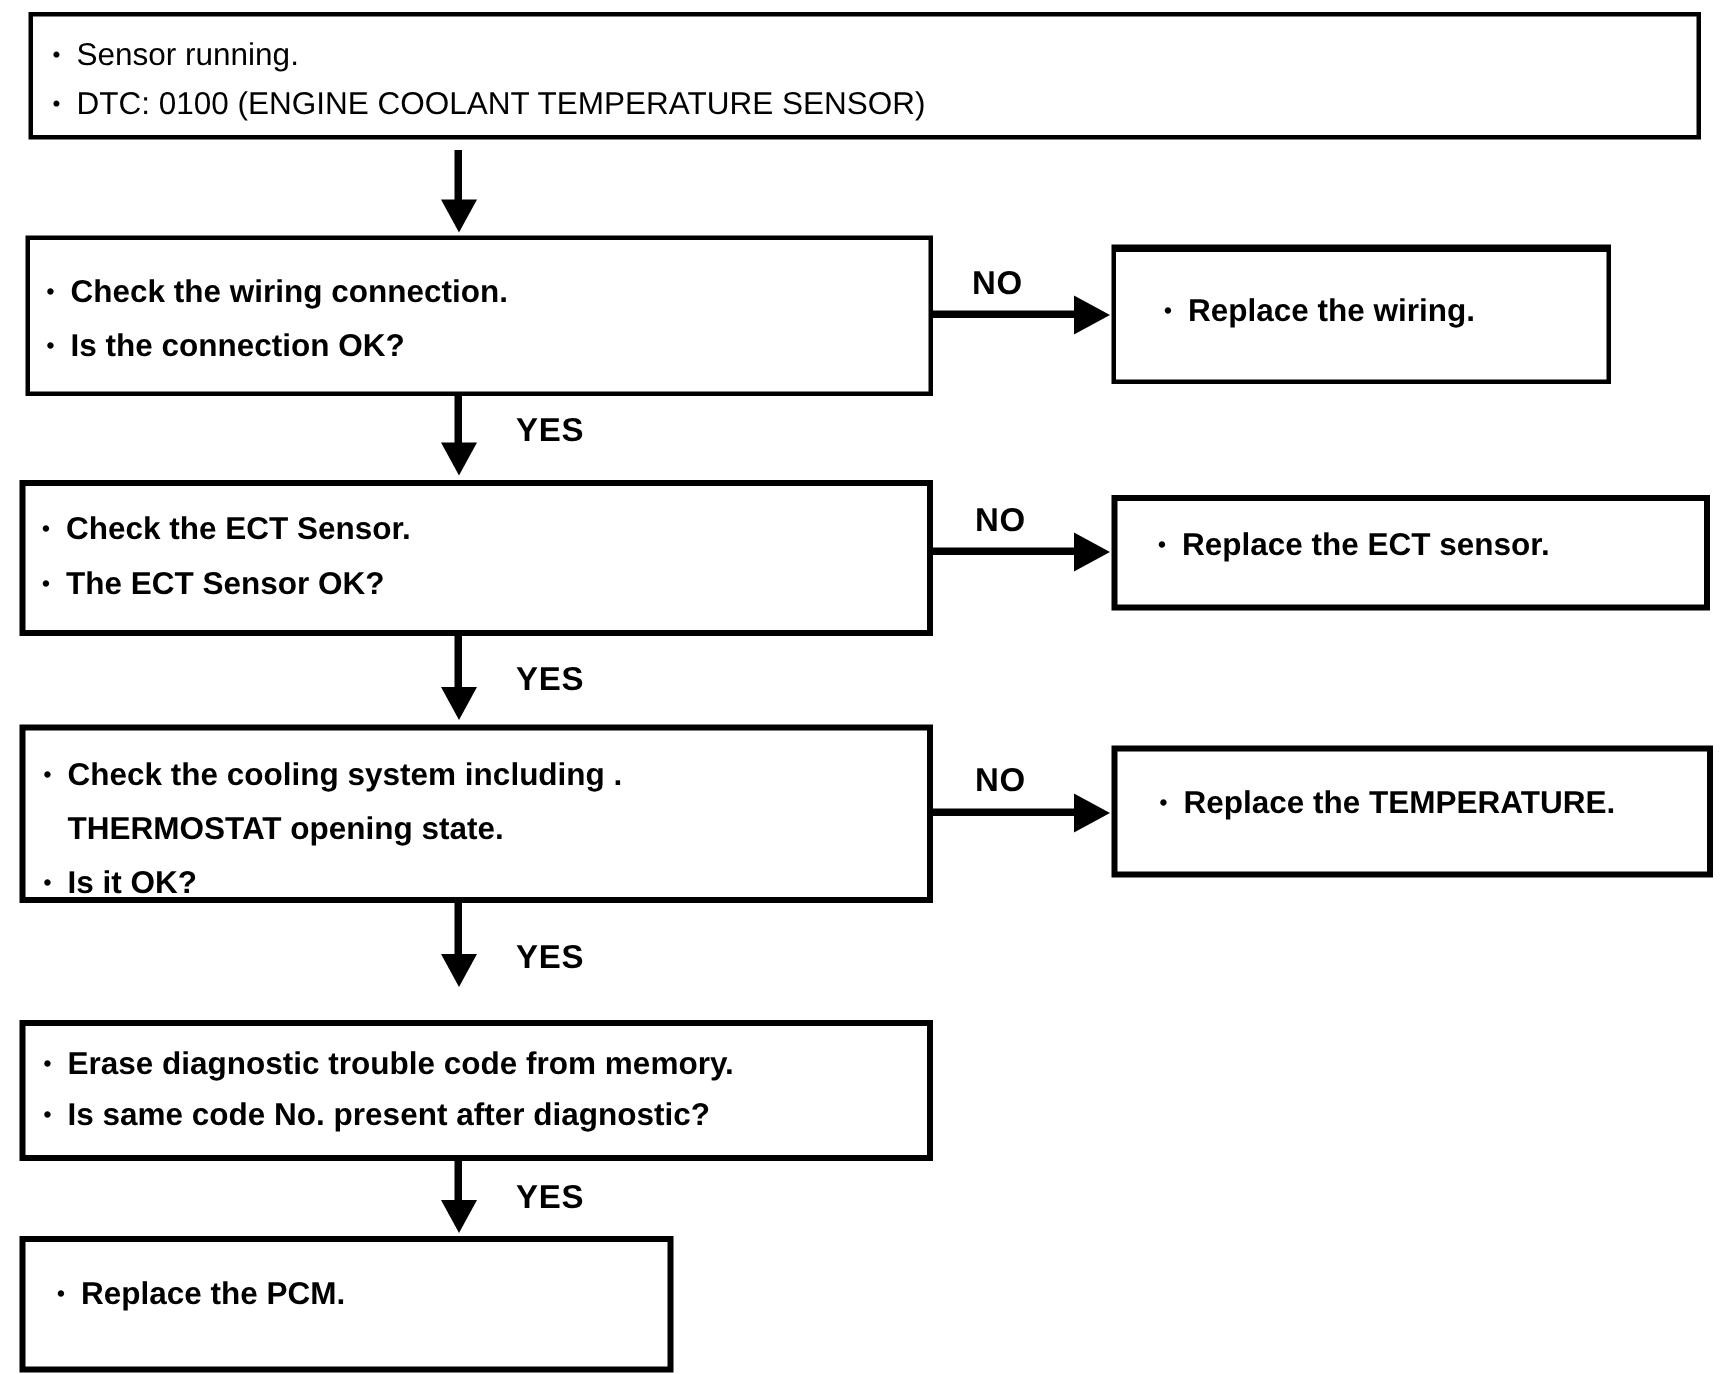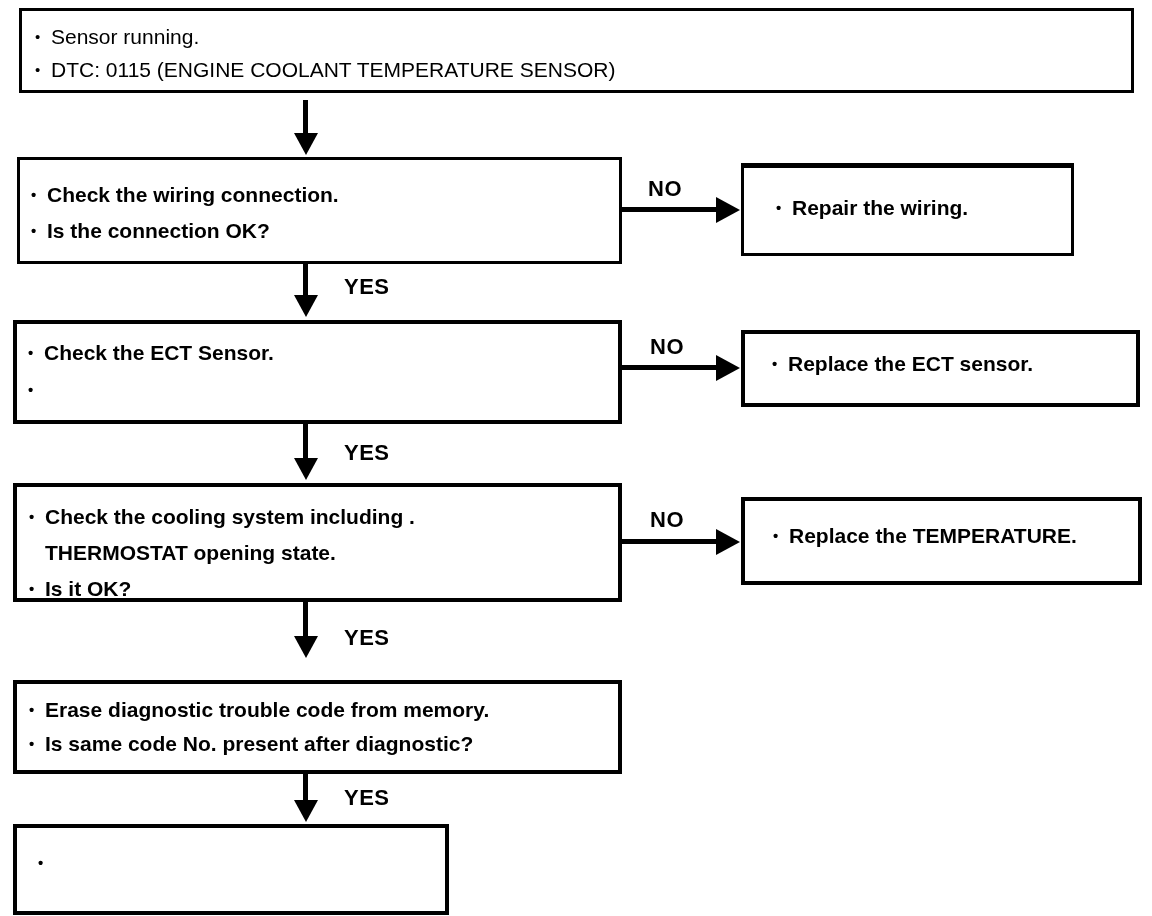--- a/index.html
+++ b/index.html
@@ -130,21 +130,21 @@
 <div id="canvas">
 
   <div class="node" id="node-start">
     <div class="node-lines">
       <div class="line">
         <span class="bullet">•</span>
         <span class="line-text">Sensor running.</span>
       </div>
       <div class="line">
         <span class="bullet">•</span>
-        <span class="line-text">DTC: 0115 (ENGINE COOLANT TEMPERATURE SENSOR)</span>
+        <span class="line-text">DTC: 0100 (ENGINE COOLANT TEMPERATURE SENSOR)</span>
       </div>
     </div>
   </div>
 
   <div class="vline" style="left:303px; top:100px; height:44px;"></div>
   <div class="arrow-down" style="left:294px; top:133px;"></div>
 
   <div class="node" id="node-wiring">
     <div class="node-lines">
       <div class="line">
@@ -159,37 +159,38 @@
   </div>
 
   <div class="hline" style="left:621px; top:207px; width:98px;"></div>
   <div class="arrow-right" style="left:716px; top:197px;"></div>
   <div class="edge-label" style="left:648px; top:176px;">NO</div>
 
   <div class="node" id="node-repair-wiring">
     <div class="node-lines">
       <div class="line">
         <span class="bullet">•</span>
-        <span class="line-text">Repair the wiring.</span>
+        <span class="line-text">Replace the wiring.</span>
       </div>
     </div>
   </div>
 
   <div class="vline" style="left:303px; top:264px; height:37px;"></div>
   <div class="arrow-down" style="left:294px; top:295px;"></div>
   <div class="edge-label" style="left:344px; top:274px;">YES</div>
 
   <div class="node" id="node-ect">
     <div class="node-lines">
       <div class="line">
         <span class="bullet">•</span>
         <span class="line-text">Check the ECT Sensor.</span>
       </div>
       <div class="line">
         <span class="bullet">•</span>
+        <span class="line-text">The ECT Sensor OK?</span>
       </div>
     </div>
   </div>
 
   <div class="hline" style="left:622px; top:365px; width:97px;"></div>
   <div class="arrow-right" style="left:716px; top:355px;"></div>
   <div class="edge-label" style="left:650px; top:334px;">NO</div>
 
   <div class="node" id="node-replace-ect">
     <div class="node-lines">
@@ -252,17 +253,18 @@
   </div>
 
   <div class="vline" style="left:303px; top:774px; height:32px;"></div>
   <div class="arrow-down" style="left:294px; top:800px;"></div>
   <div class="edge-label" style="left:344px; top:785px;">YES</div>
 
   <div class="node" id="node-pcm">
     <div class="node-lines">
       <div class="line">
         <span class="bullet">•</span>
+        <span class="line-text">Replace the PCM.</span>
       </div>
     </div>
   </div>
 
 </div>
 
 </body></html>

